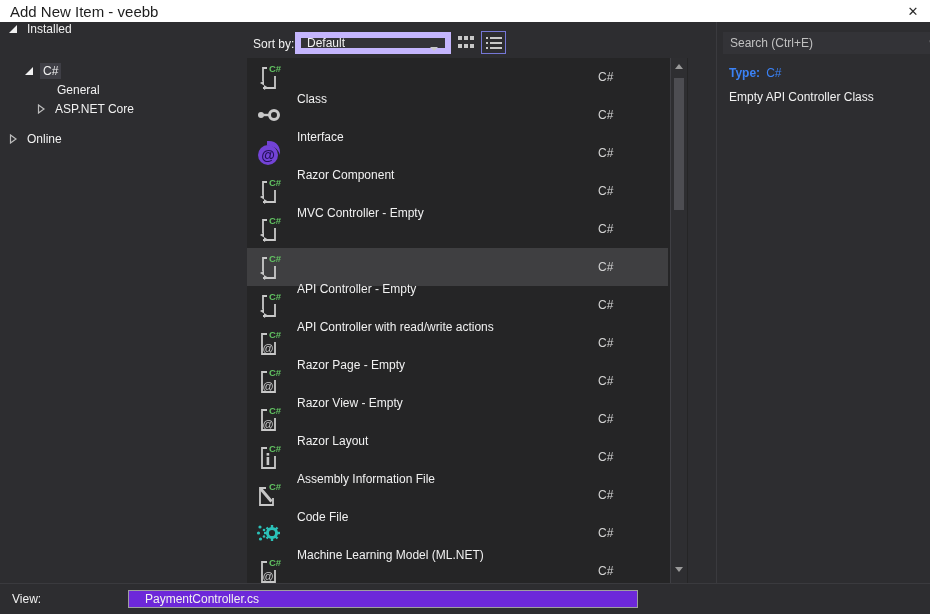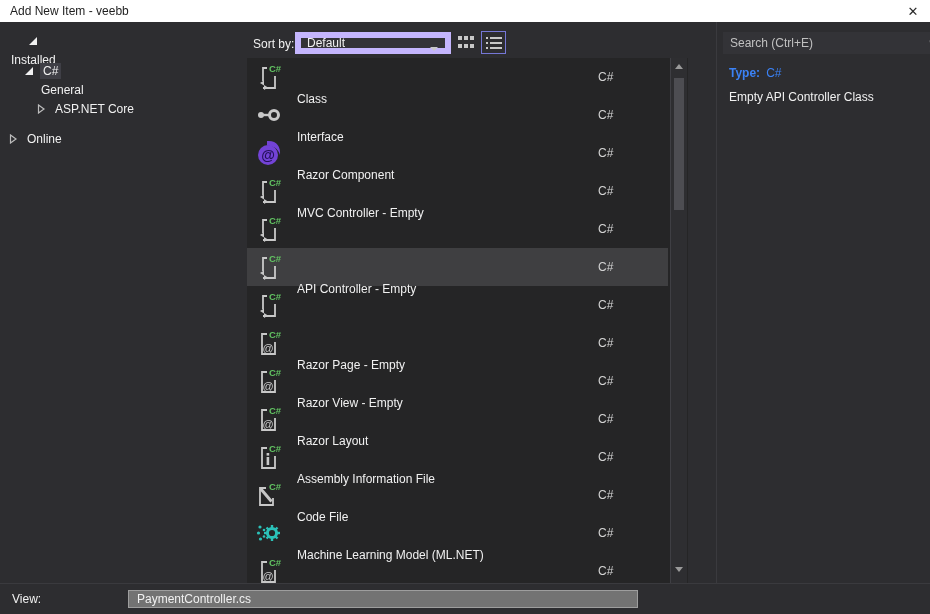--- a/index.html
+++ b/index.html
@@ -4,21 +4,21 @@
 <style>
   html,body{margin:0;padding:0;}
   body{
     width:930px;height:614px;position:relative;overflow:hidden;
     background:#2d2d30;
     font-family:"Liberation Sans", sans-serif;
     -webkit-font-smoothing:antialiased;
   }
   
   .titlebar{position:absolute;left:0;top:0;width:930px;height:22px;background:#ffffff;
-    color:#1e1e1e;font-size:12px;display:flex;align-items:center;padding-left:10px;box-sizing:border-box;}
+    color:#1e1e1e;font-size:15px;display:flex;align-items:center;padding-left:10px;box-sizing:border-box;}
   .close-btn{position:absolute;right:4px;top:0;width:26px;height:22px;display:flex;align-items:center;
     justify-content:center;color:#2b2b2b;font-size:13px;cursor:pointer;background:#fff;border:none;}
   
   .tree-item{position:absolute;height:19px;display:flex;align-items:center;gap:6px;color:#f1f1f1;
     font-size:12px;cursor:default;white-space:nowrap;}
   .tree-item .tw{width:10px;height:10px;display:inline-flex;align-items:center;justify-content:center;}
   .tree-item .tlabel{padding:1px 3px;}
   .tree-item.sel .tlabel{background:#3f3f46;}
   
   .sort-label{position:absolute;left:253px;top:37px;color:#f1f1f1;font-size:12px;}
@@ -58,52 +58,52 @@
   .search-mag{position:absolute;right:16px;top:4px;}
   .search-caret{position:absolute;right:5px;top:9px;width:0;height:0;border-left:3.5px solid transparent;
     border-right:3.5px solid transparent;border-top:4px solid #c8c8c8;}
   .type-row{position:absolute;left:12px;top:44px;font-size:12px;color:#3b82f6;}
   .type-row b{margin-right:6px;}
   .desc-row{position:absolute;left:12px;top:68px;font-size:12px;color:#f1f1f1;white-space:nowrap;}
   
   .footer{position:absolute;left:0;top:583px;width:930px;height:31px;background:#2d2d30;
     border-top:1px solid #3a3a3e;box-sizing:border-box;}
   .name-label{position:absolute;left:12px;top:8px;color:#f1f1f1;font-size:12px;}
-  .name-input{position:absolute;left:128px;top:6px;width:510px;height:18px;background:#737373;
-    border:1px solid #9e9e9e;box-sizing:border-box;color:#f1f1f1;font-size:12px;padding:0 8px;
+  .name-input{position:absolute;left:128px;top:6px;width:510px;height:18px;background:#6d28d9;
+    border:1px solid #9e9e9e;box-sizing:border-box;color:#f1f1f1;font-size:12px;padding:0 16px;
     font-family:"Liberation Sans", sans-serif;outline:none;}
   svg{display:block;}
   svg text{font-family:"Liberation Sans", sans-serif;}
 </style>
 </head>
 <body>
 
 <div class="titlebar">
   <span>Add New Item - veebb</span>
 </div>
 <button class="close-btn">✕</button>
 
 <div id="tree">
-    <div class="tree-item" style="left: 8px; top: 36px; flex-direction: column;">
+    <div class="tree-item" style="left: 8px; top: 19px;">
       <span class="tw">
         <svg width="10" height="10" viewBox="0 0 10 10">
           <polygon points="9,1 9,9 1,9" fill="#f1f1f1"></polygon>
         </svg>
       </span>
       <span class="tlabel">Installed</span>
     </div>
     <div class="tree-item sel" style="left: 24px; top: 61px;">
       <span class="tw">
         <svg width="10" height="10" viewBox="0 0 10 10">
           <polygon points="9,1 9,9 1,9" fill="#f1f1f1"></polygon>
         </svg>
       </span>
       <span class="tlabel">C#</span>
     </div>
-    <div class="tree-item" style="left: 38px; top: 80px;">
+    <div class="tree-item" style="left: 54px; top: 80px;">
       <span class="tlabel">General</span>
     </div>
     <div class="tree-item" style="left: 36px; top: 99px;">
       <span class="tw">
         <svg width="10" height="10" viewBox="0 0 10 10">
           <polygon points="2.5,1 8,5 2.5,9" fill="none" stroke="#bcbcbc" stroke-width="1.2"></polygon>
         </svg>
       </span>
       <span class="tlabel">ASP.NET Core</span>
     </div>
@@ -223,20 +223,21 @@
     </div>
     <div class="list-row">
       <span class="licon">
         <svg width="26" height="30" viewBox="0 0 26 30">
           <path d="M11 6 H7 V19 M7 26 H19 V14" fill="none" stroke="#c8c8c8" stroke-width="1.8"></path>
           <path d="M4 21 l4 -2.5 v5 z" fill="#c8c8c8"></path>
           <path d="M12 25.5 l-4 2.5 v-5 z" fill="#c8c8c8"></path>
           <text x="13" y="10" font-size="9.5" font-weight="bold" fill="#62c462">C#</text>
         </svg>
       </span>
+      <span class="llabel">API Controller with read/write actions</span>
       <span class="llang">C#</span>
     </div>
     <div class="list-row">
       <span class="licon">
         <svg width="26" height="30" viewBox="0 0 26 30">
           <path d="M11 6 H6 V26 H19 V14" fill="none" stroke="#c8c8c8" stroke-width="1.8"></path>
           <text x="12" y="24" text-anchor="middle" font-size="11" fill="#c8c8c8">@</text>
           <text x="13" y="10" font-size="9.5" font-weight="bold" fill="#62c462">C#</text>
         </svg>
       </span>

